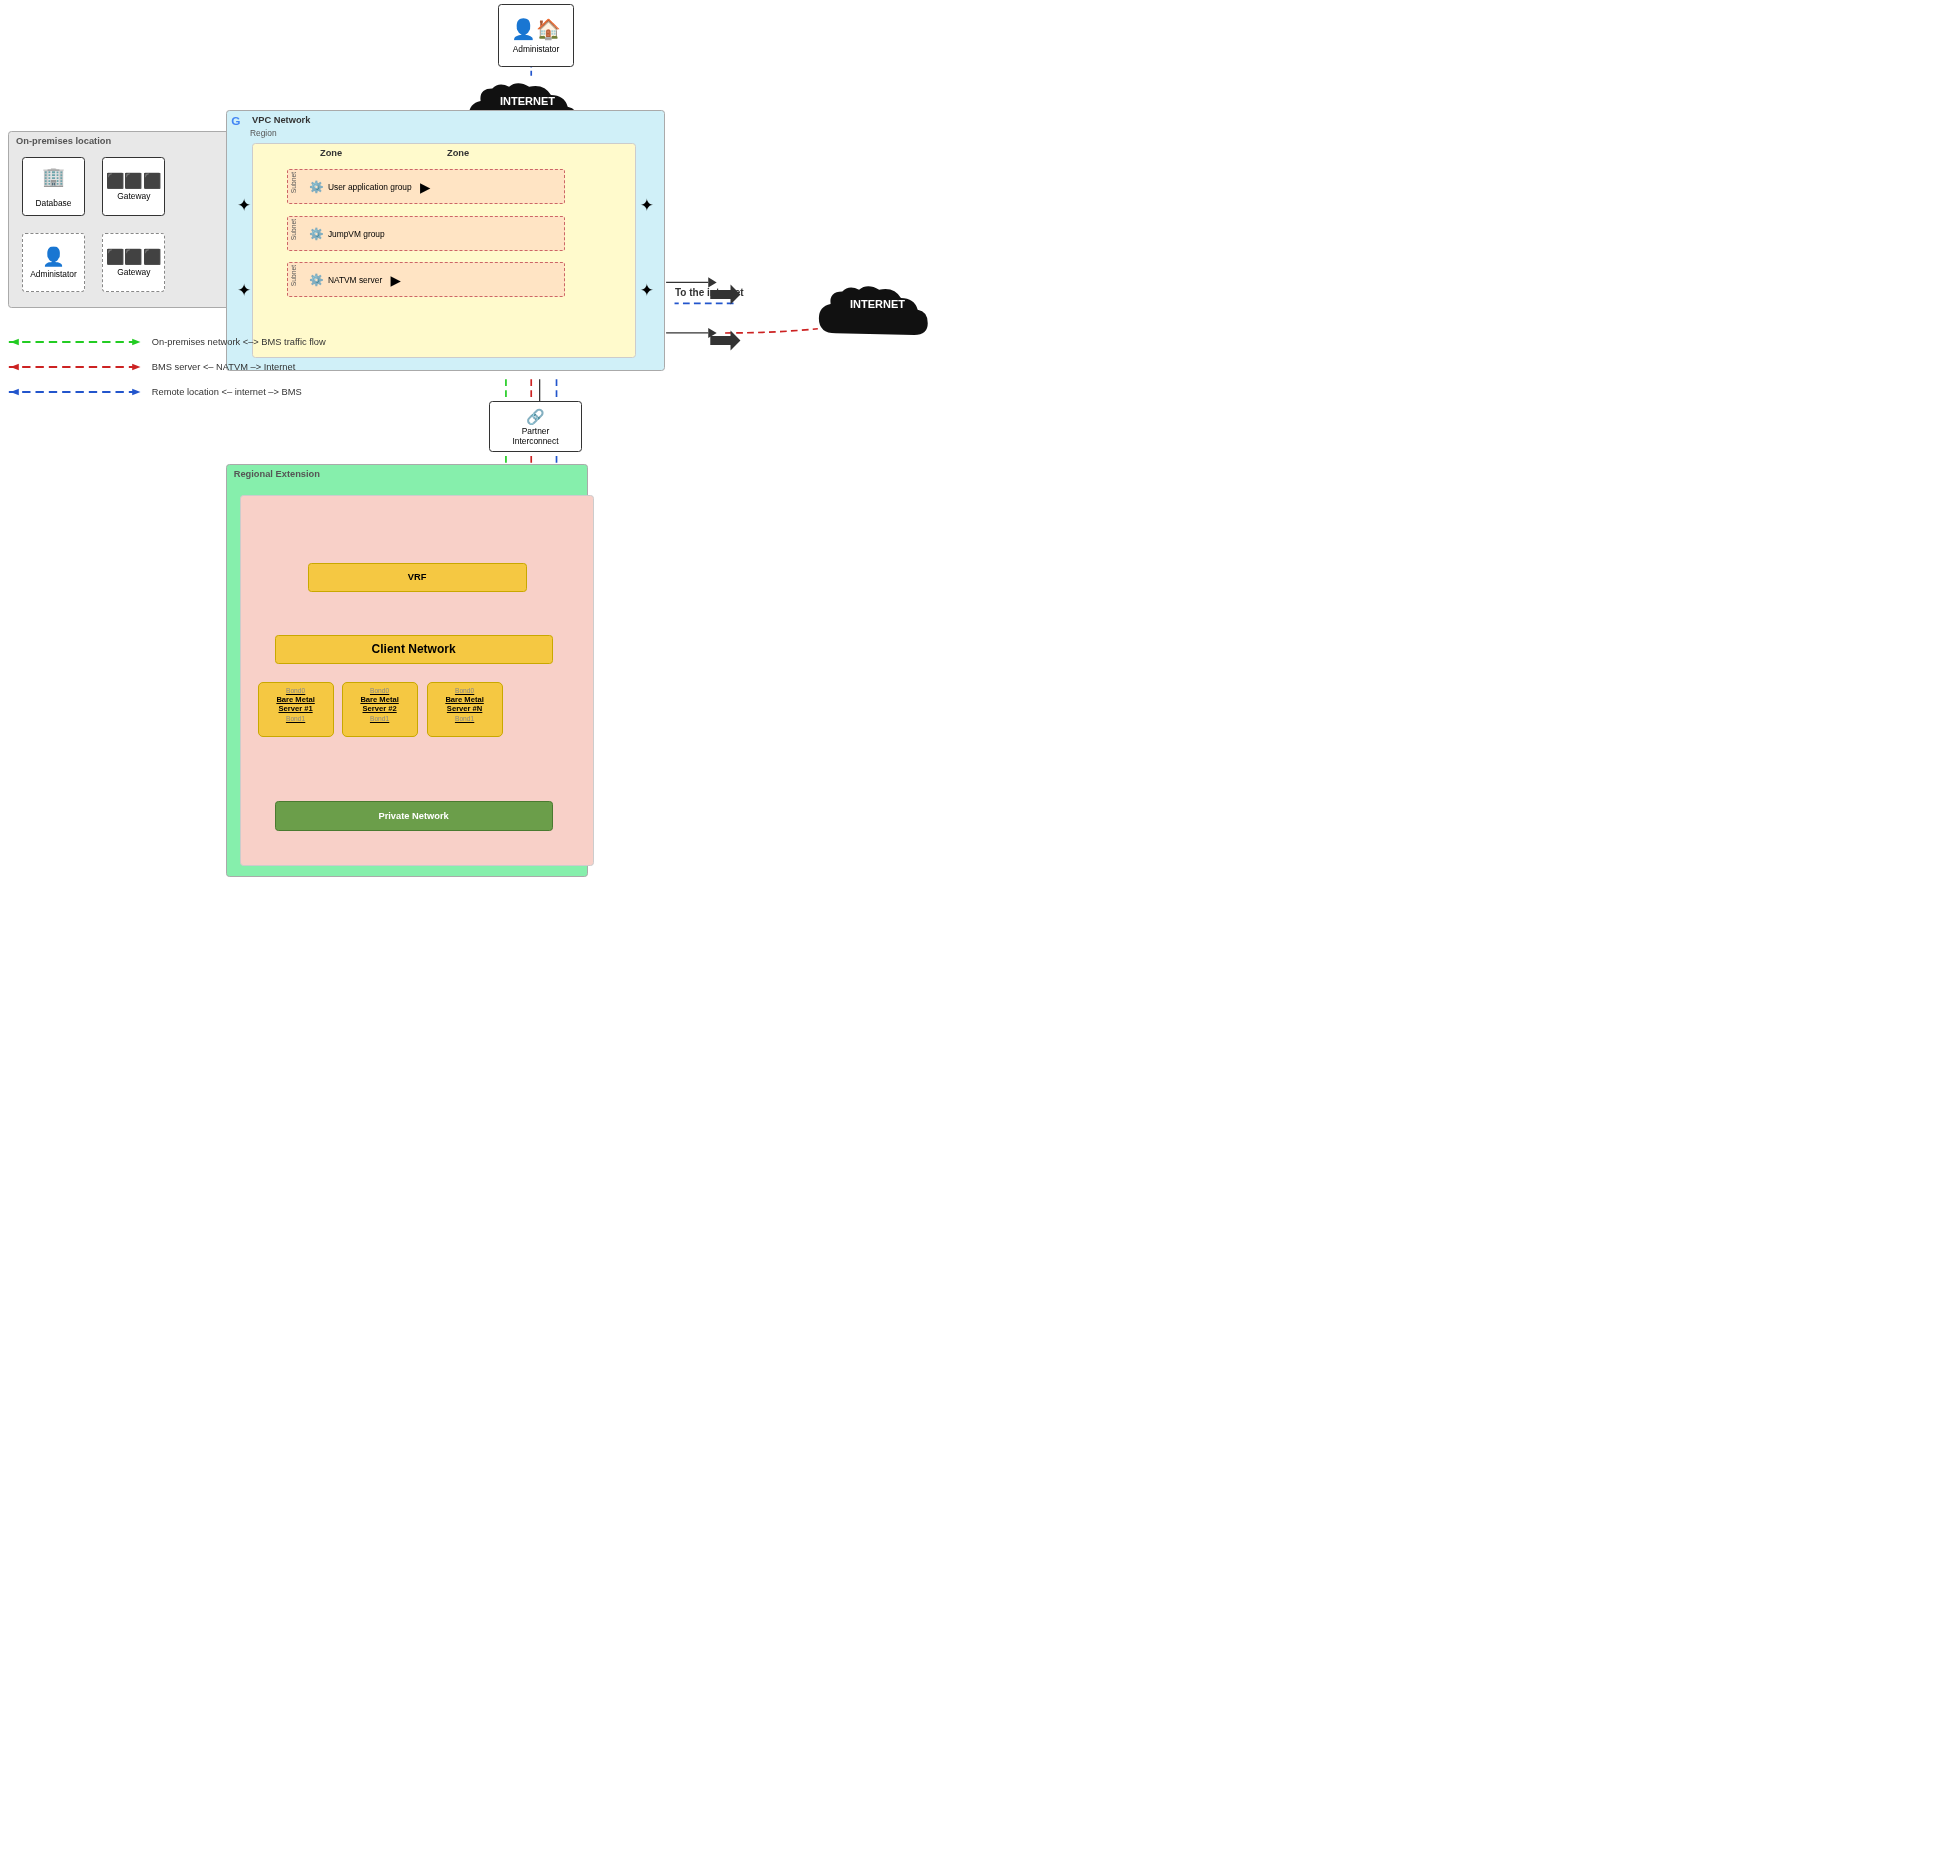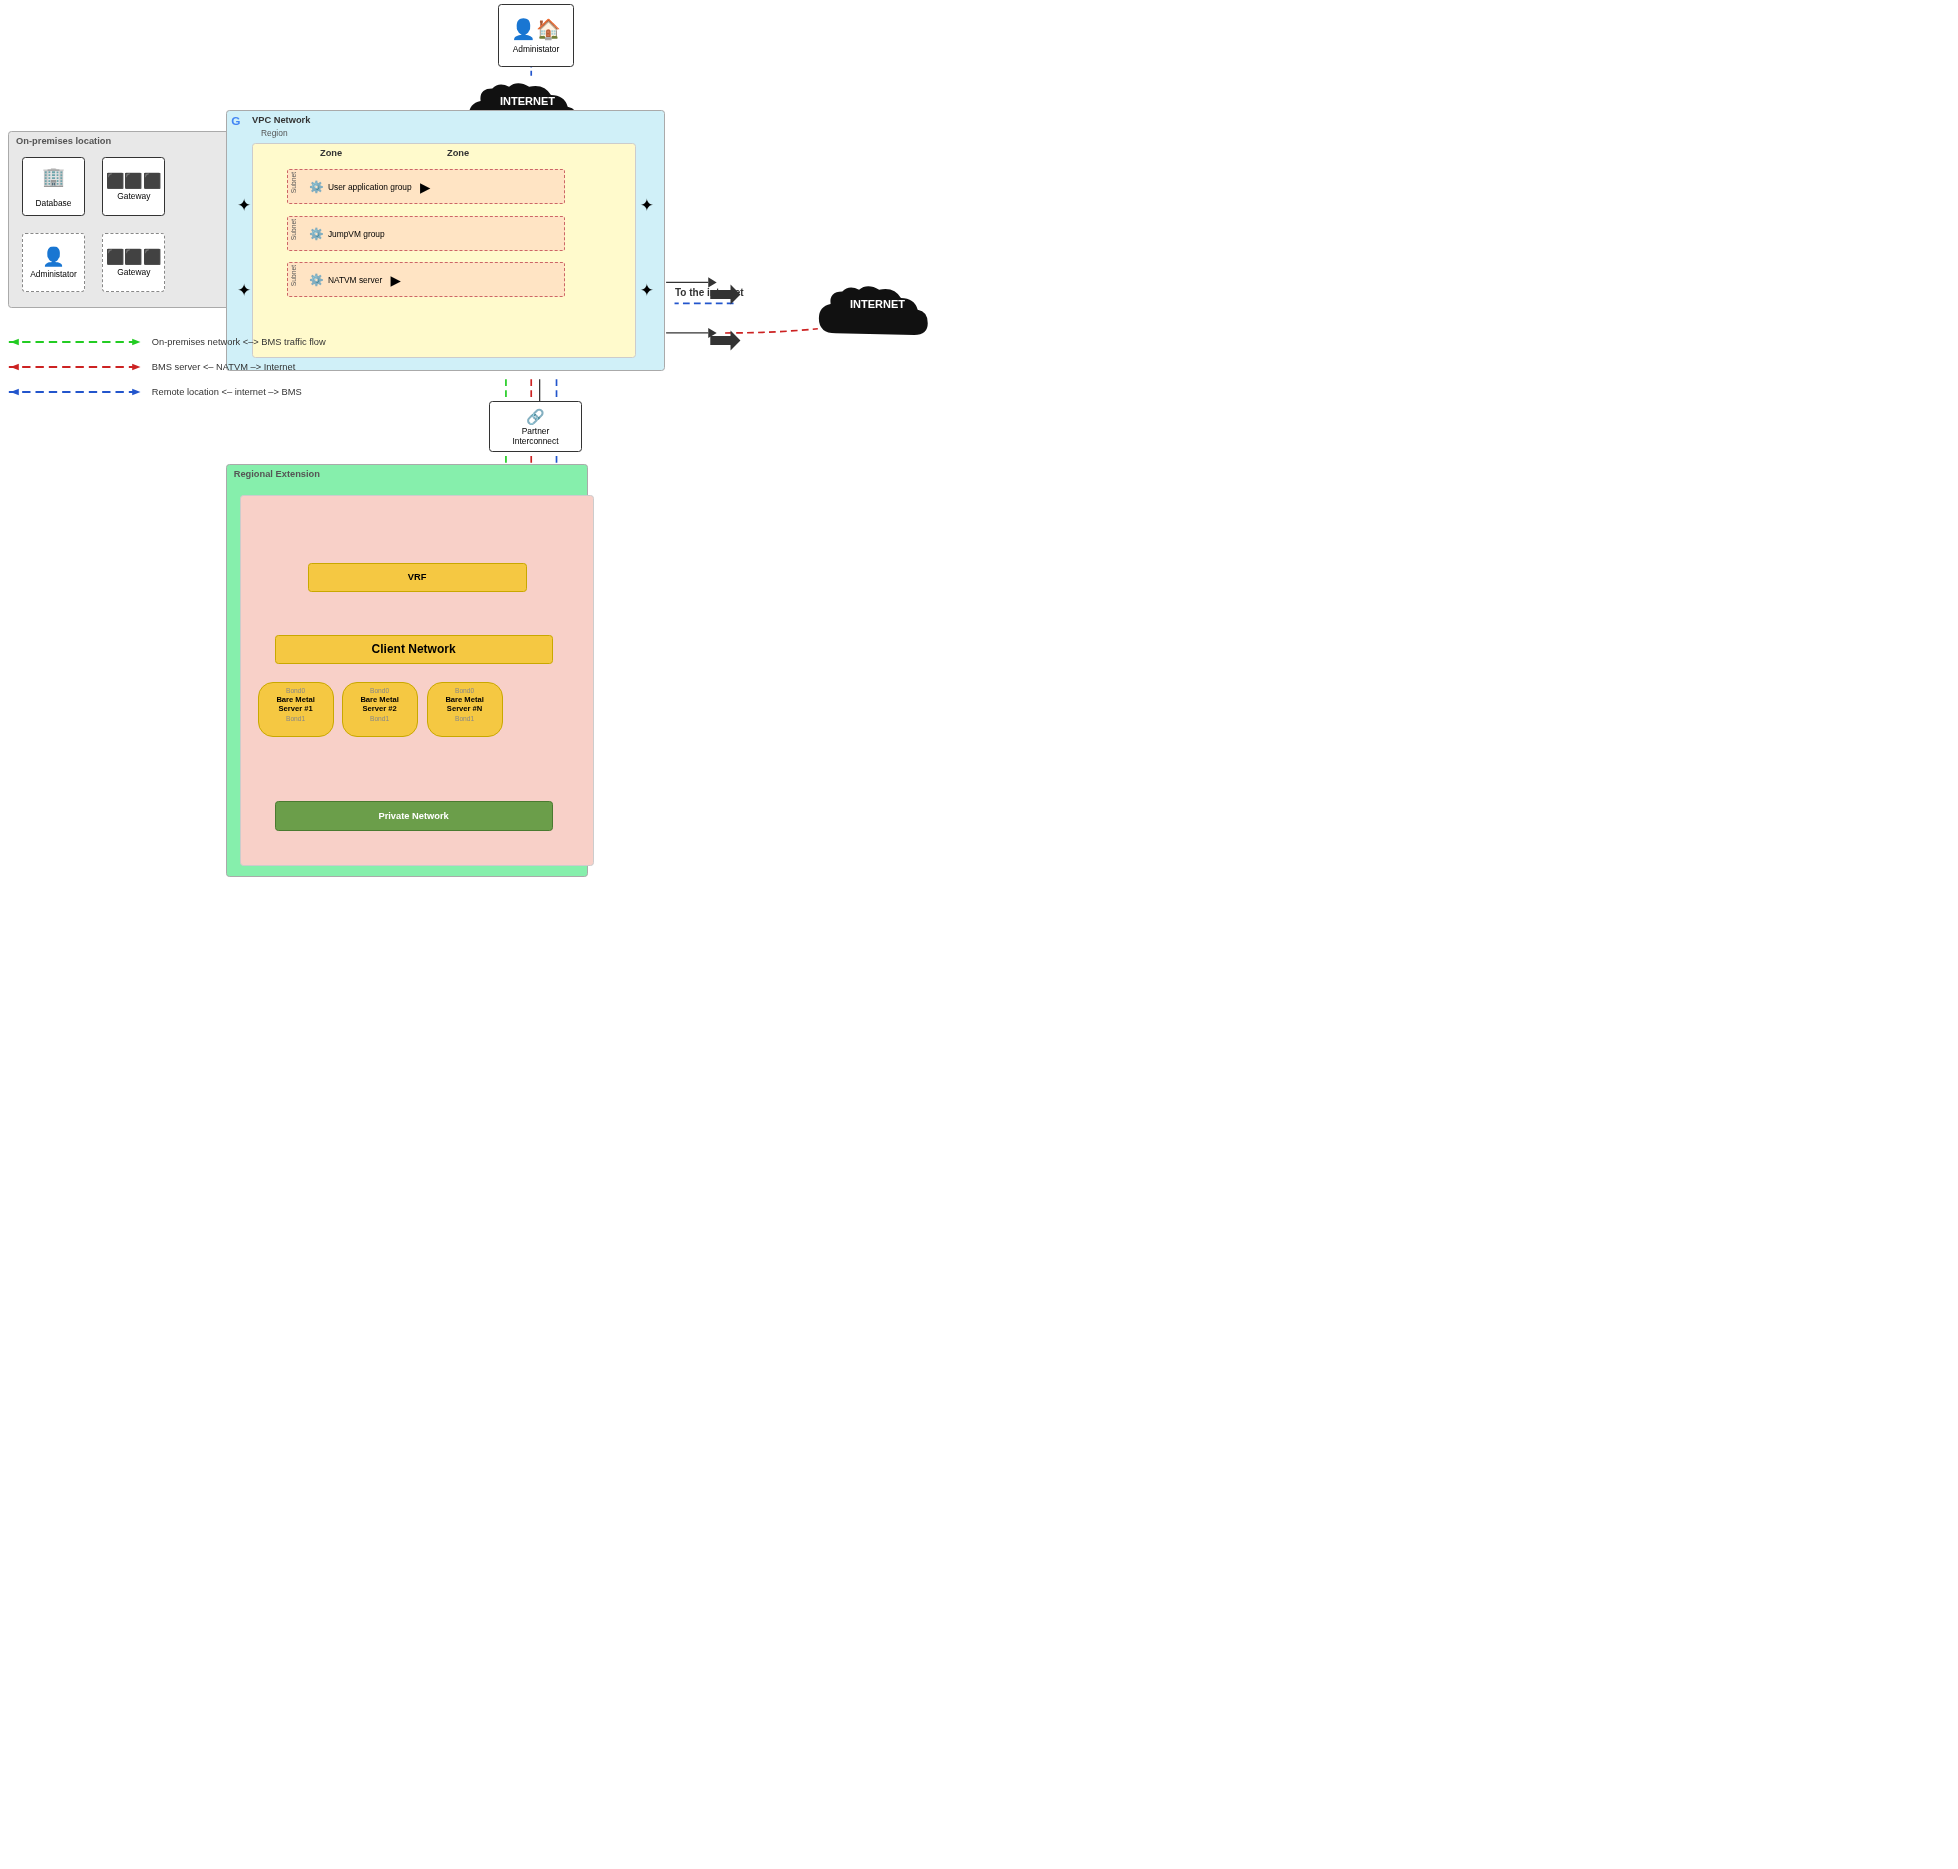--- a/index.html
+++ b/index.html
@@ -53,21 +53,21 @@
       position: absolute;
       top: 4.2px;
       left: 25px;
       font-size: 9.3px;
       font-weight: bold;
       color: #333;
     }
     .vpc-region-label {
       position: absolute;
       top: 17px;
-      left: 34px;
+      left: 23px;
       font-size: 8.4px;
       color: #555;
     }
 
     
     .region-box {
       position: absolute;
       left: 25px;
       top: 32px;
       width: 384px;
@@ -205,24 +205,25 @@
       font-weight: bold;
       color: #fff;
     }
 
     .bms-server {
       position: absolute;
       width: 76px;
       height: 55px;
       background: #f5c842;
       border: 0.8px solid #c9a800;
-      border-radius: 15px;
+      border-radius: 5px;
       text-align: center;
       font-size: 7.6px;
       padding: 4.2px 2.5px;
+      text-decoration: underline;
     }
 
     
     .lines-svg {
       position: absolute;
       top: 0;
       left: 0;
       width: 979px;
       height: 934px;
       pointer-events: none;

